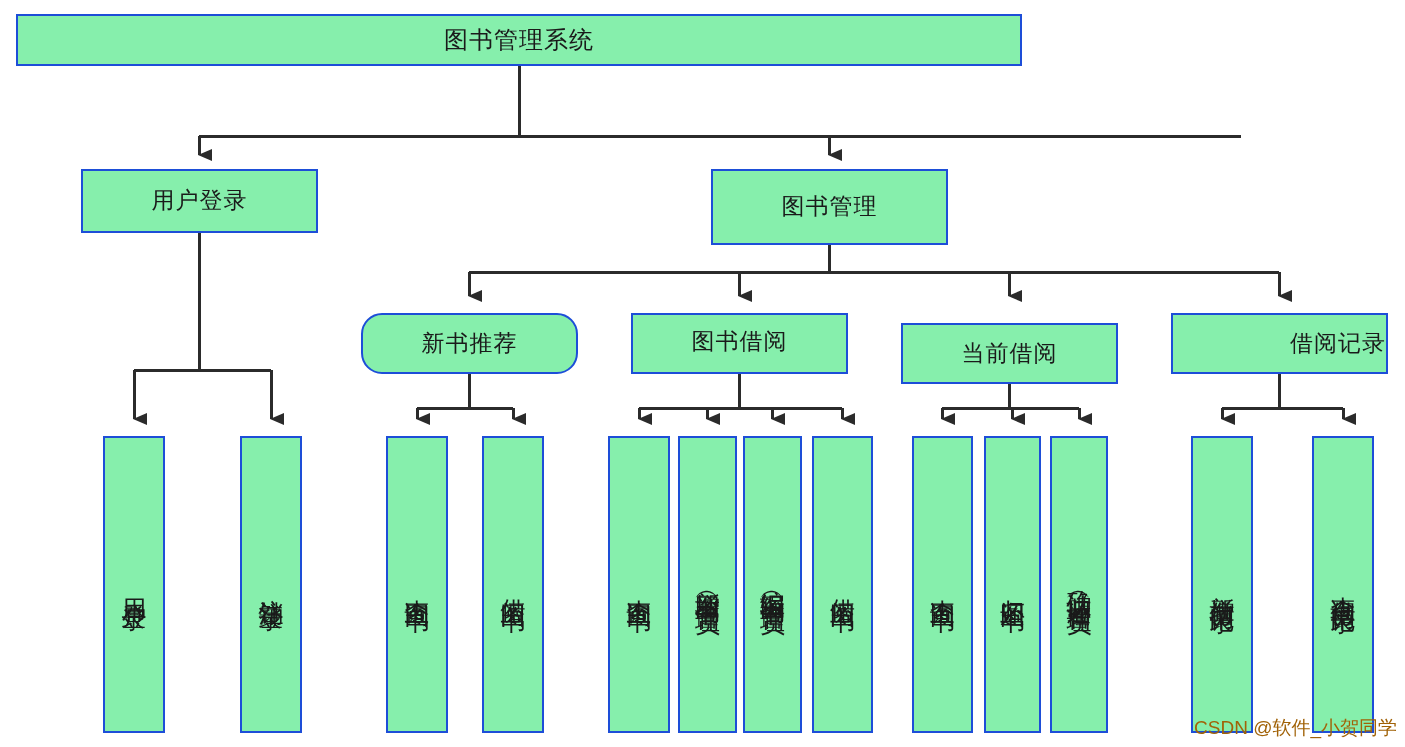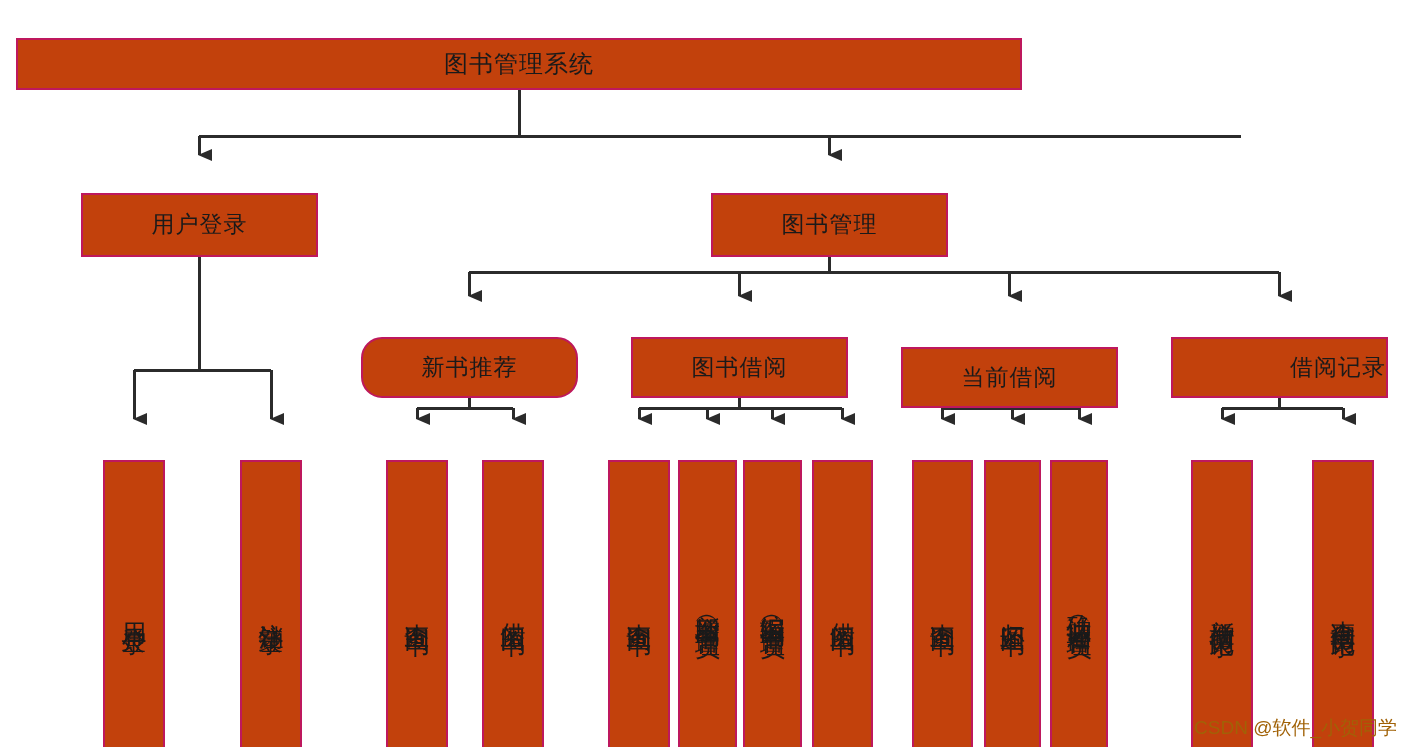--- a/index.html
+++ b/index.html
@@ -20,27 +20,26 @@
   svg#edges {
     position: absolute;
     left: 0;
     top: 0;
     width: 1405px;
     height: 747px;
   }
   .node {
     position: absolute;
     box-sizing: border-box;
-    background: #c2410c;
-    border: 2px solid #be185d;
+    background: #86efac;
+    border: 2px solid #1d4ed8;
     display: flex;
     align-items: center;
     justify-content: center;
     z-index: 2;
-    margin-top: 24px;
   }
   .node-label {
     color: #1a1a1a;
     line-height: 1.18;
     text-align: center;
     white-space: pre;
   }
   .h-node .node-label {
     font-size: 23px;
     letter-spacing: 1px;
@@ -128,28 +127,28 @@
     </g>
   </svg>
 
   <div class="node root h-node" style="left:16px;top:14px;width:1006px;height:52px;">
     <span class="node-label">图书管理系统</span>
   </div>
 
   <div class="node h-node" style="left:81px;top:169px;width:237px;height:64px;">
     <span class="node-label">用户登录</span>
   </div>
-  <div class="node h-node" style="left:711px;top:169px;width:237px;height:64px;">
+  <div class="node h-node" style="left:711px;top:169px;width:237px;height:76px;">
     <span class="node-label">图书管理</span>
   </div>
 
   <div class="node h-node" style="left:361px;top:313px;width:217px;height:61px;border-radius:21px;">
     <span class="node-label">新书推荐</span>
   </div>
-  <div class="node h-node" style="left:631px;top:313px;width:217px;height:61px;">
+  <div class="node h-node" style="left:631px;top:313px;width:217px;height:61px;font-family:Liberation Mono, monospace;">
     <span class="node-label">图书借阅</span>
   </div>
   <div class="node h-node" style="left:901px;top:323px;width:217px;height:61px;">
     <span class="node-label">当前借阅</span>
   </div>
   <div class="node h-node" style="left:1171px;top:313px;width:217px;height:61px;justify-content:flex-end;">
     <span class="node-label">借阅记录</span>
   </div>
 
   <div class="node v-node" style="left:103px;top:436px;width:62px;height:297px;">

